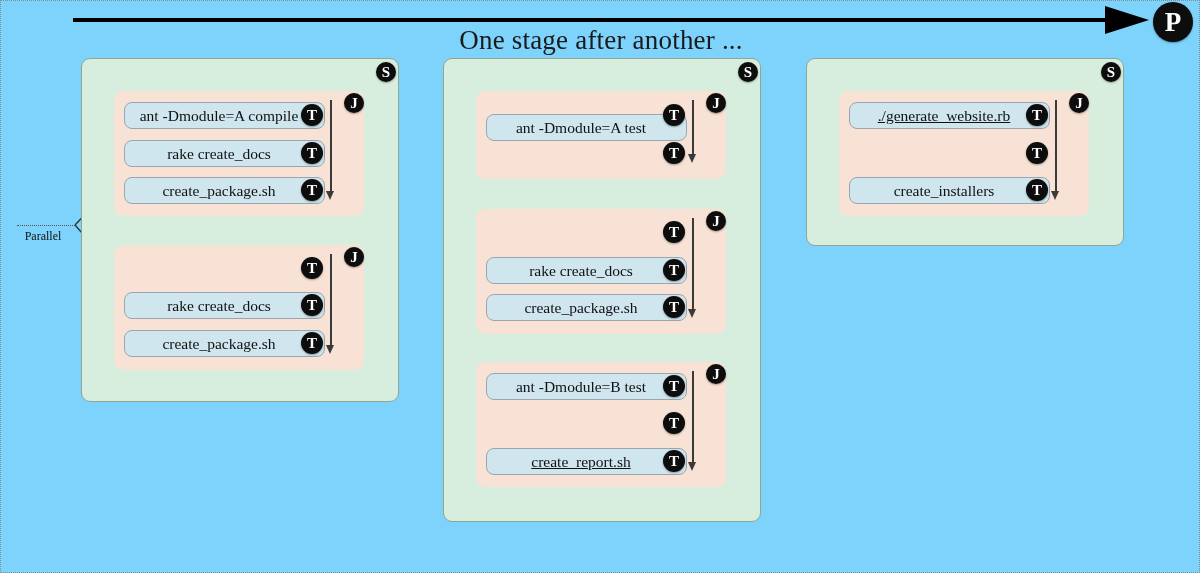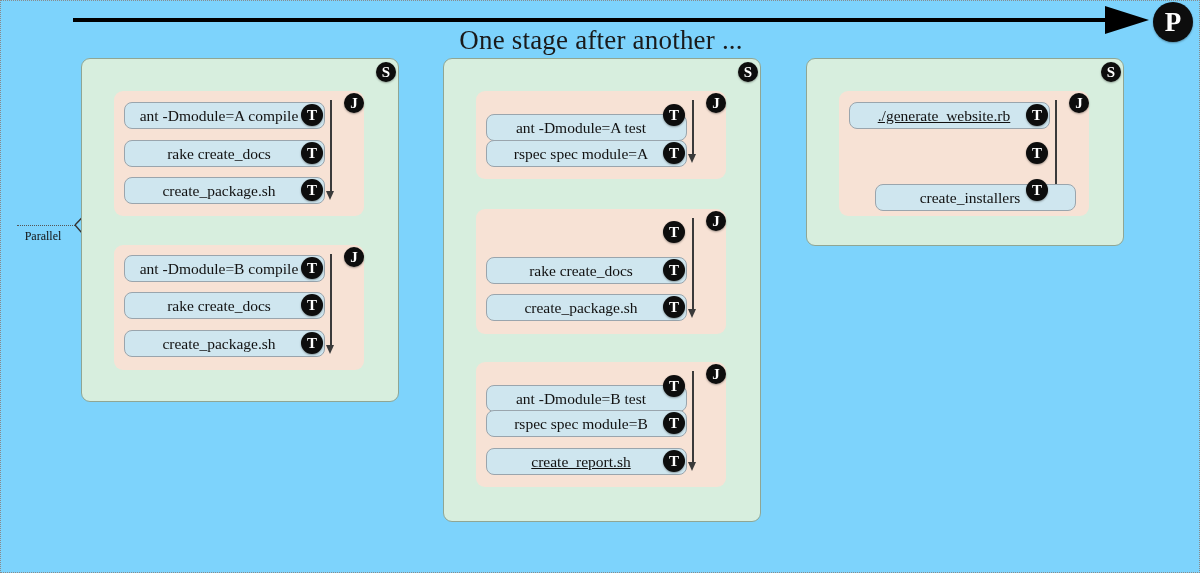--- a/index.html
+++ b/index.html
@@ -194,66 +194,63 @@
   <div class="badge badge-t" style="left:300px; top:103px;">T</div>
   <div class="task" style="left:123px; top:139px; width:201px;">rake create_docs</div>
   <div class="badge badge-t" style="left:300px; top:141px;">T</div>
   <div class="task" style="left:123px; top:176px; width:201px;">create_package.sh</div>
   <div class="badge badge-t" style="left:300px; top:178px;">T</div>
 
   <div class="job" style="left:113px; top:244px; width:250px; height:125px;"></div>
   <div class="badge badge-j" style="left:343px; top:246px;">J</div>
   <div class="job-arrow-line" style="left:329px; top:253px; height:92px;"></div>
   <div class="job-arrow-head" style="left:325px; top:344px;"></div>
-  <div class="task" style="left:123px; top:254px; width:201px;">ant -Dmodule=B compile</div>
   <div class="badge badge-t" style="left:300px; top:256px;">T</div>
   <div class="task" style="left:123px; top:291px; width:201px;">rake create_docs</div>
   <div class="badge badge-t" style="left:300px; top:293px;">T</div>
   <div class="task" style="left:123px; top:329px; width:201px;">create_package.sh</div>
   <div class="badge badge-t" style="left:300px; top:331px;">T</div>
 
   <div class="stage" style="left:442px; top:57px; width:318px; height:464px;"></div>
   <div class="badge badge-s" style="left:737px; top:61px;">S</div>
 
   <div class="job" style="left:475px; top:90px; width:250px; height:88px;"></div>
   <div class="badge badge-j" style="left:705px; top:92px;">J</div>
   <div class="job-arrow-line" style="left:691px; top:99px; height:55px;"></div>
   <div class="job-arrow-head" style="left:687px; top:153px;"></div>
   <div class="task" style="left:485px; top:113px; width:201px;text-align:center;">ant -Dmodule=A test</div>
   <div class="badge badge-t" style="left:662px; top:103px;">T</div>
-  <div class="task" style="left:485px; top:139px; width:201px;">rspec spec module=A</div>
   <div class="badge badge-t" style="left:662px; top:141px;">T</div>
 
   <div class="job" style="left:475px; top:208px; width:250px; height:125px;"></div>
   <div class="badge badge-j" style="left:705px; top:210px;">J</div>
   <div class="job-arrow-line" style="left:691px; top:217px; height:92px;"></div>
   <div class="job-arrow-head" style="left:687px; top:308px;"></div>
   <div class="badge badge-t" style="left:662px; top:220px;">T</div>
   <div class="task" style="left:485px; top:256px; width:201px;">rake create_docs</div>
   <div class="badge badge-t" style="left:662px; top:258px;">T</div>
   <div class="task" style="left:485px; top:293px; width:201px;">create_package.sh</div>
   <div class="badge badge-t" style="left:662px; top:295px;">T</div>
 
   <div class="job" style="left:475px; top:361px; width:250px; height:125px;"></div>
   <div class="badge badge-j" style="left:705px; top:363px;">J</div>
   <div class="job-arrow-line" style="left:691px; top:370px; height:92px;"></div>
   <div class="job-arrow-head" style="left:687px; top:461px;"></div>
-  <div class="task" style="left:485px; top:384px; width:201px;">ant -Dmodule=B test</div>
+  <div class="task" style="left:485px; top:372px; width:201px;">ant -Dmodule=B test</div>
   <div class="badge badge-t" style="left:662px; top:374px;">T</div>
-  <div class="task" style="left:485px; top:409px; width:201px;">rspec spec module=B</div>
   <div class="badge badge-t" style="left:662px; top:411px;">T</div>
   <div class="task" style="left:485px; top:447px; width:201px;text-decoration:underline;">create_report.sh</div>
   <div class="badge badge-t" style="left:662px; top:449px;">T</div>
 
   <div class="stage" style="left:805px; top:57px; width:318px; height:188px;"></div>
   <div class="badge badge-s" style="left:1100px; top:61px;">S</div>
 
   <div class="job" style="left:838px; top:90px; width:250px; height:125px;"></div>
   <div class="badge badge-j" style="left:1068px; top:92px;">J</div>
   <div class="job-arrow-line" style="left:1054px; top:99px; height:92px;"></div>
   <div class="job-arrow-head" style="left:1050px; top:190px;"></div>
   <div class="task" style="left:848px; top:101px; width:201px;text-decoration:underline;">./generate_website.rb</div>
   <div class="badge badge-t" style="left:1025px; top:103px;">T</div>
   <div class="badge badge-t" style="left:1025px; top:141px;">T</div>
-  <div class="task" style="left:848px; top:183px; width:201px;margin-left:26px;">create_installers</div>
+  <div class="task" style="left:848px; top:176px; width:201px;">create_installers</div>
   <div class="badge badge-t" style="left:1025px; top:178px;">T</div>
 
 </div>
 
 </body></html>

